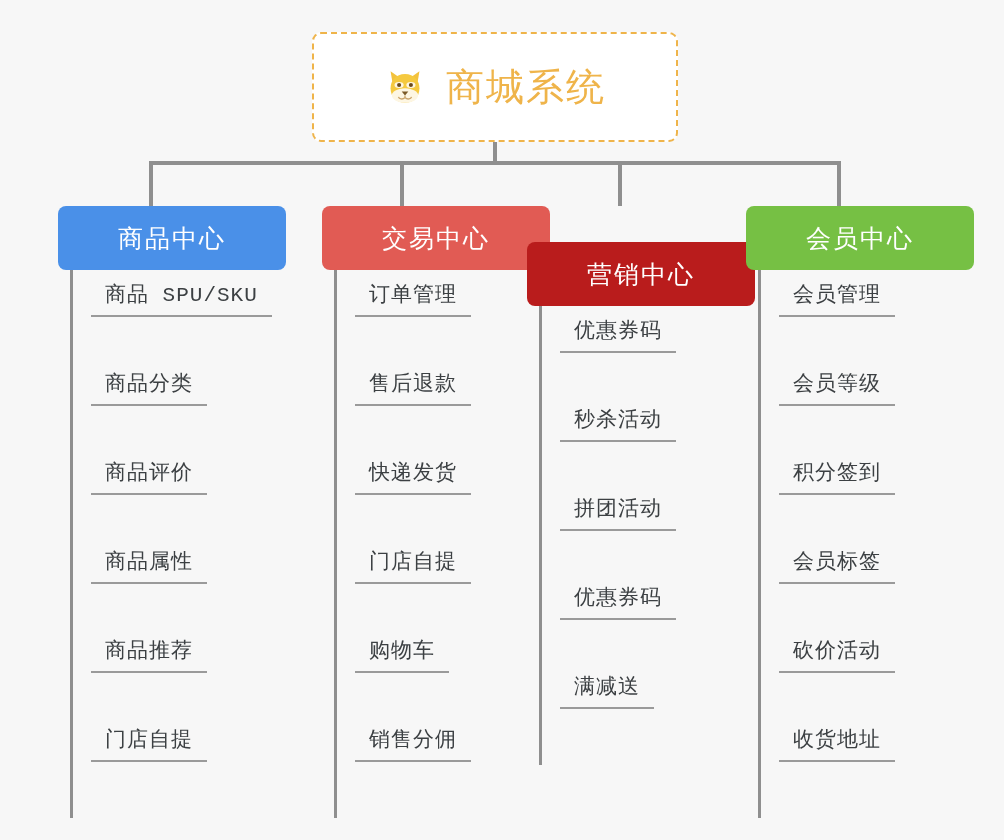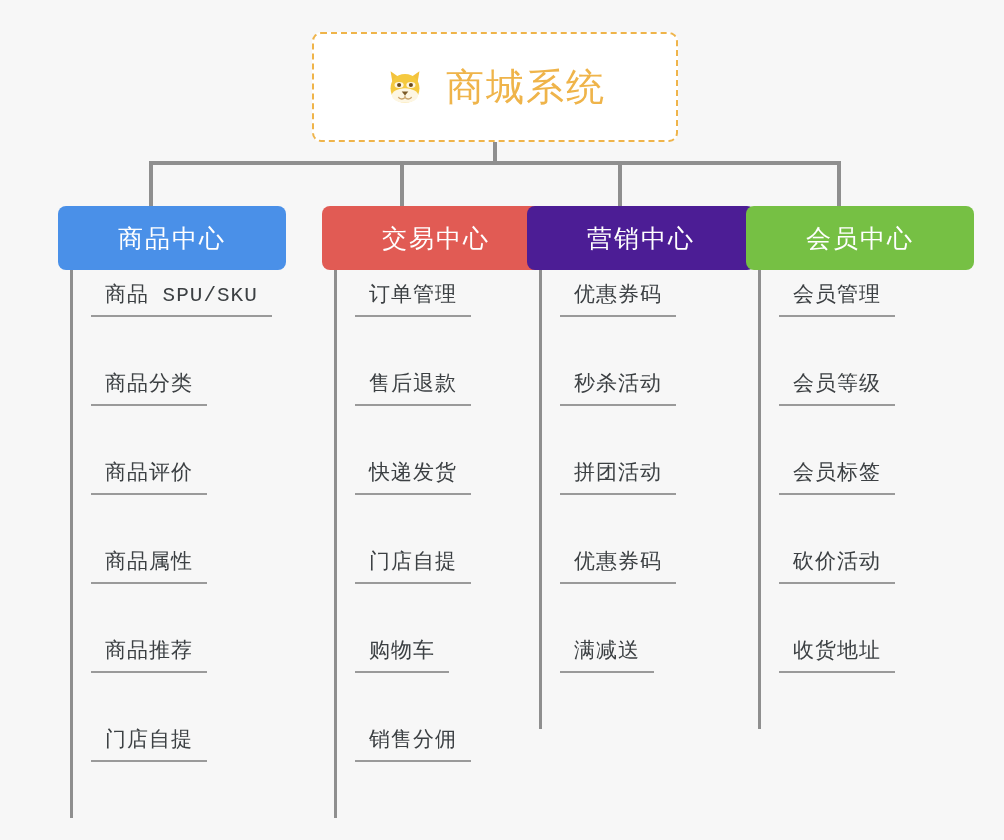--- a/index.html
+++ b/index.html
@@ -207,21 +207,21 @@
         <div class="leaf">
             <span class="leaf-text">购物车</span>
           </div>
         <div class="leaf">
             <span class="leaf-text">销售分佣</span>
           </div>
       </div>
     </div>
 
     <div class="column" style="left:527px;">
-      <div class="col-header" style="background:#4c1d95;">
+      <div class="col-header" style="background:#b91c1c;margin-top:36px;">
         <span>营销中心</span>
       </div>
       <div class="col-body">
         <div class="leaf">
             <span class="leaf-text">优惠券码</span>
           </div>
         <div class="leaf">
             <span class="leaf-text">秒杀活动</span>
           </div>
         <div class="leaf">
@@ -241,20 +241,23 @@
         <span>会员中心</span>
       </div>
       <div class="col-body">
         <div class="leaf">
             <span class="leaf-text">会员管理</span>
           </div>
         <div class="leaf">
             <span class="leaf-text">会员等级</span>
           </div>
         <div class="leaf">
+            <span class="leaf-text">积分签到</span>
+          </div>
+        <div class="leaf">
             <span class="leaf-text">会员标签</span>
           </div>
         <div class="leaf">
             <span class="leaf-text">砍价活动</span>
           </div>
         <div class="leaf">
             <span class="leaf-text">收货地址</span>
           </div>
       </div>
     </div>

